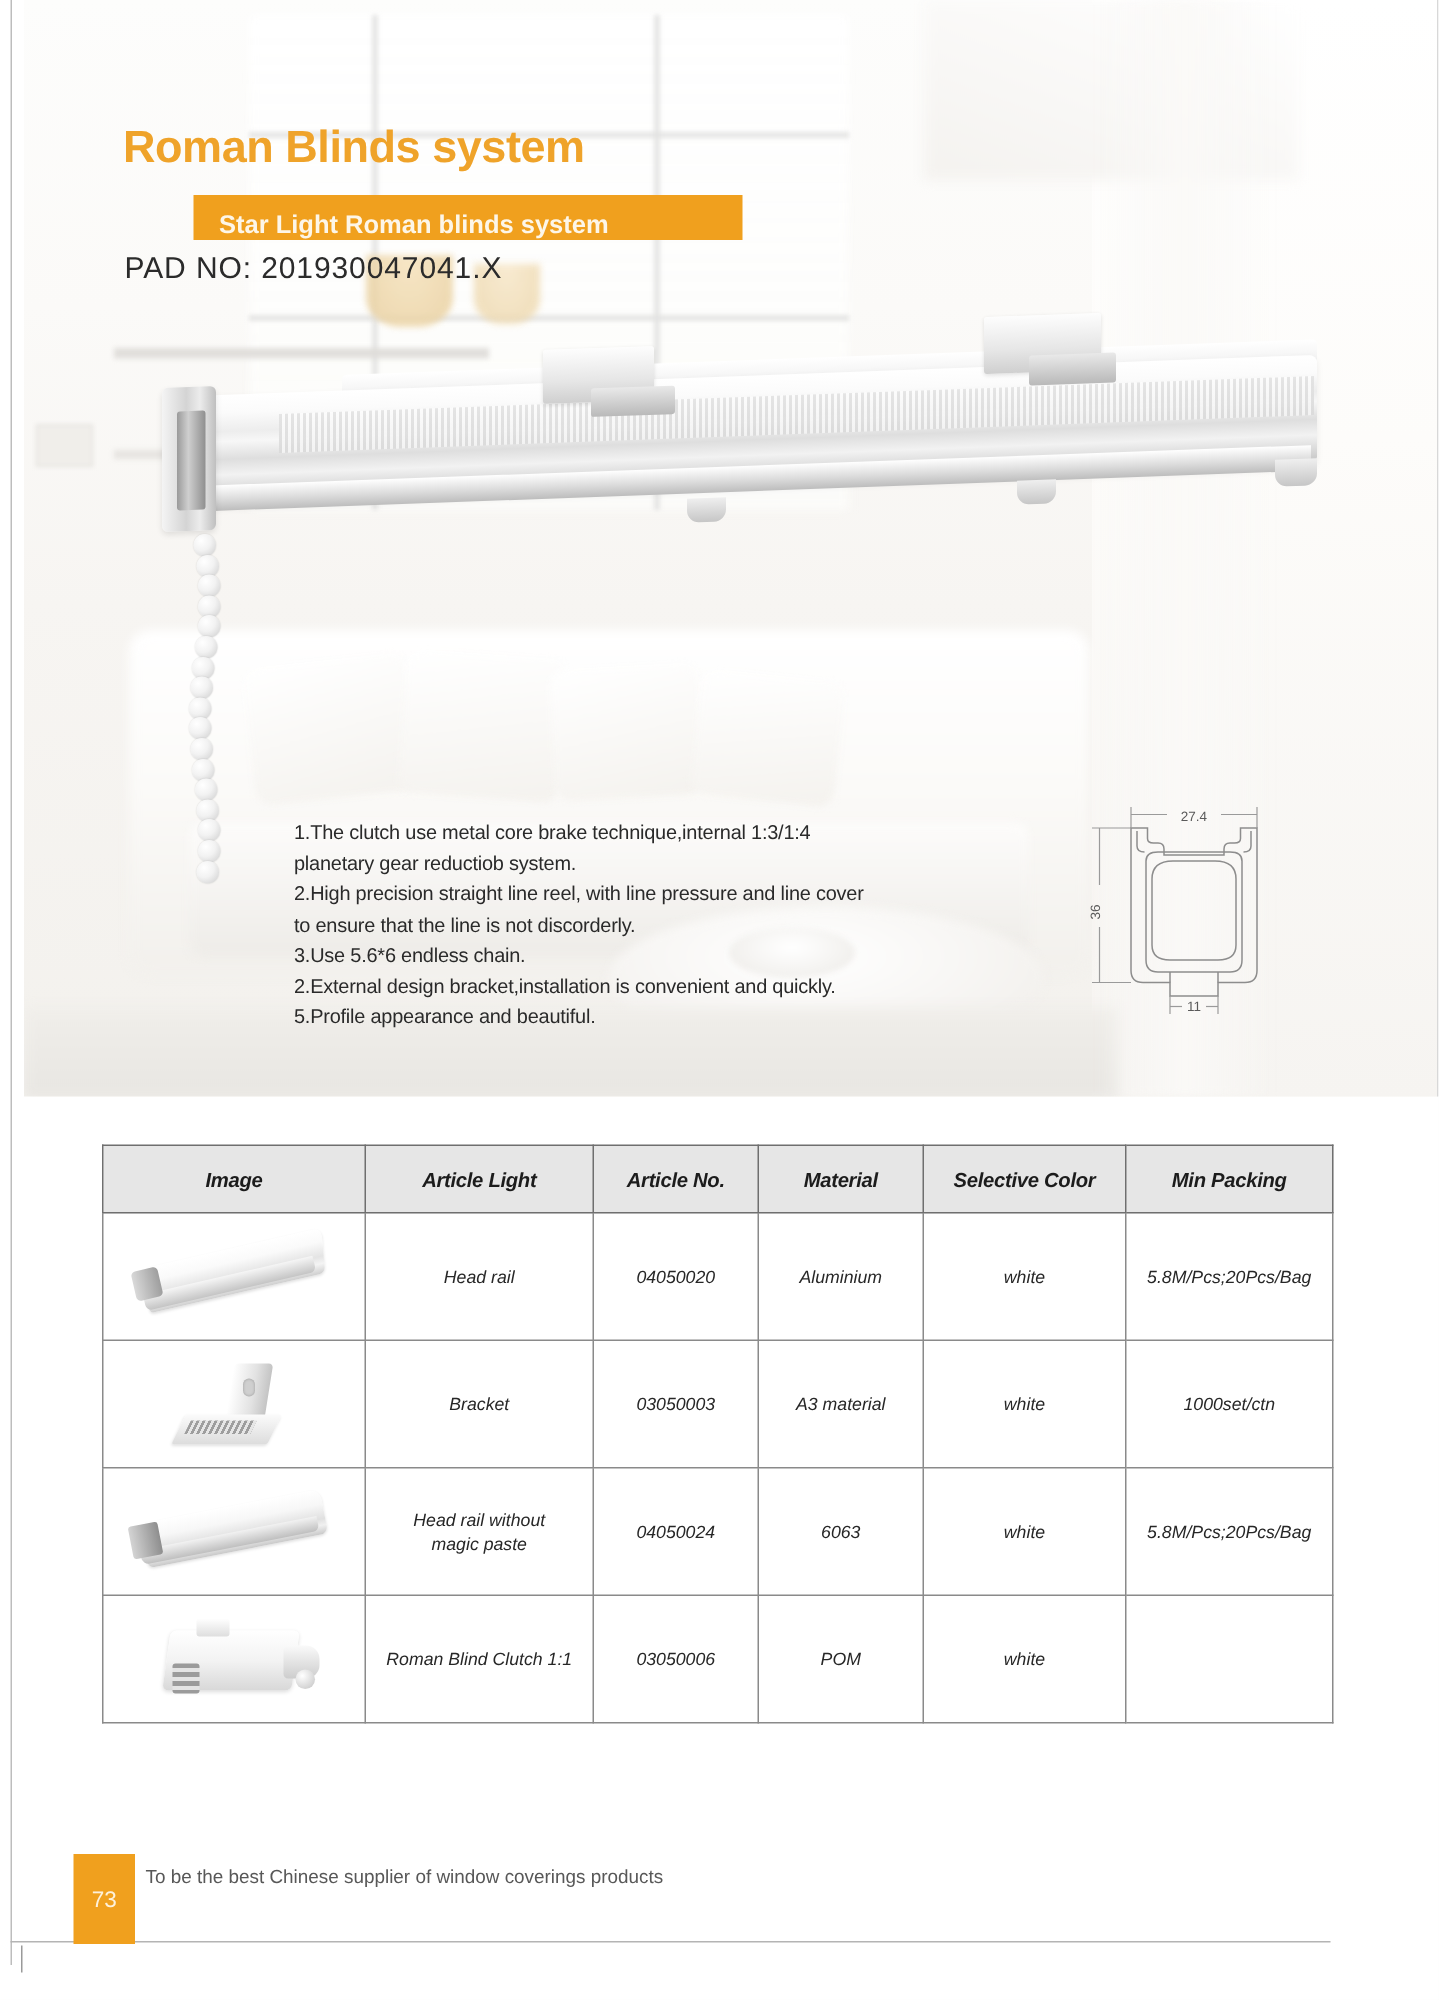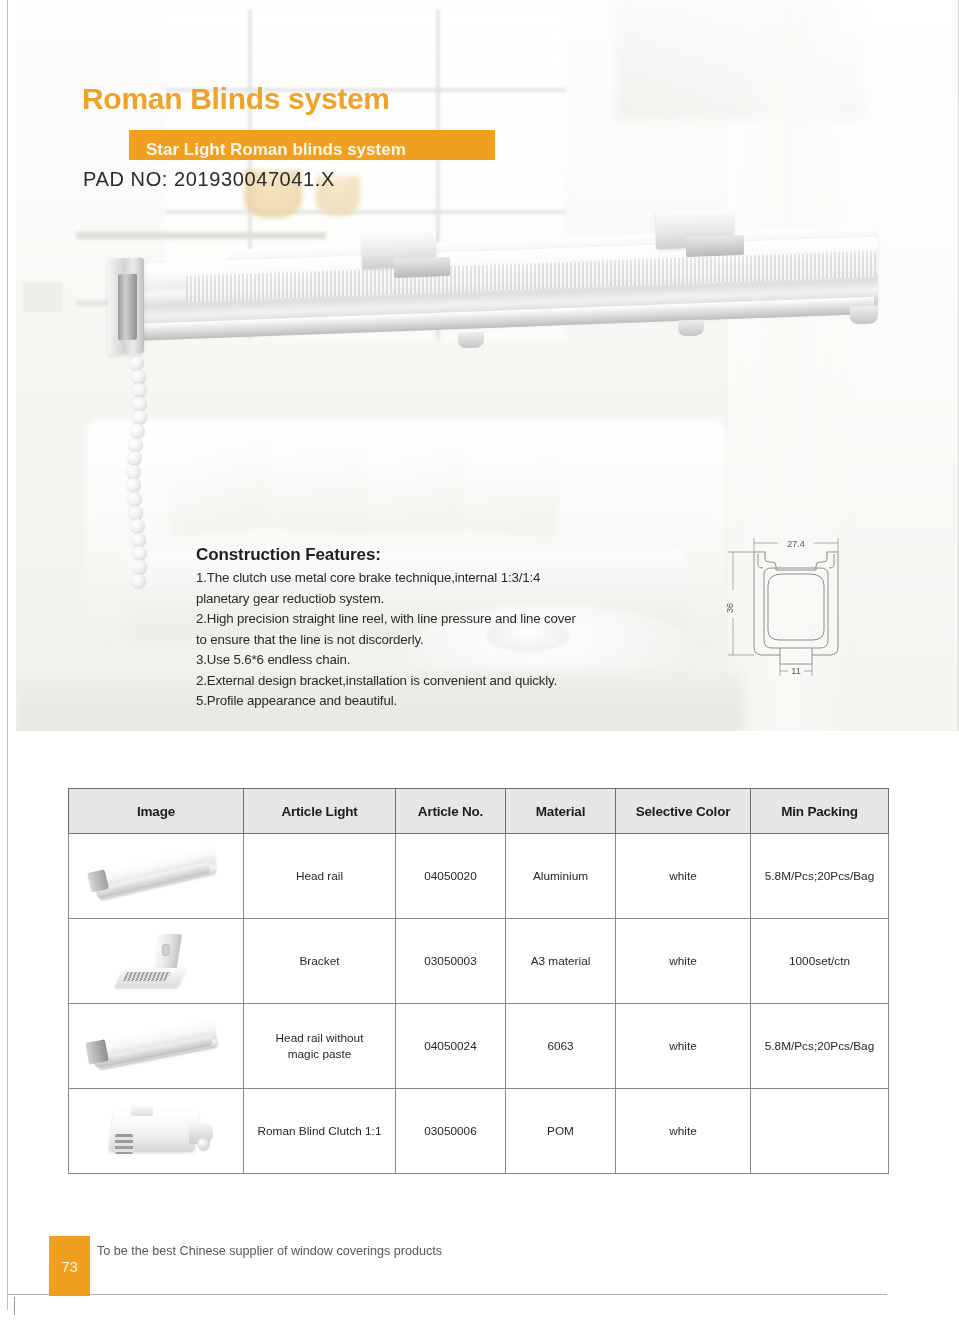--- a/index.html
+++ b/index.html
@@ -353,24 +353,25 @@
   
   .section-drawing {
     position: absolute;
     left: 686px; top: 512px;
     width: 190px; height: 170px;
   }
 
   
   .spec-table {
     position: absolute;
-    left: 68px; top: 788px;
+    left: 68px; top: 763px;
     width: 820px;
     border-collapse: collapse;
     table-layout: fixed;
+    font-style: italic;
   }
   .spec-table th {
     background: #e6e6e6;
     border: 1px solid #6f6f6f;
     font-size: 13.5px;
     font-weight: bold;
     color: #1c1c1c;
     height: 42px;
     letter-spacing: -0.2px;
   }
@@ -625,21 +626,20 @@
         <div class="bead" style="top: 217.6px; left: 6.87174px;"></div>
       </div>
 
     <div class="title">Roman Blinds system</div>
     <div class="subtitle-band">
       <span>Star Light Roman blinds system</span>
     </div>
     <div class="padno">PAD NO: 201930047041.X</div>
 
     <div class="features">
-      <h3>Construction Features:</h3>
       <p>1.The clutch use metal core brake technique,internal 1:3/1:4</p>
       <p>planetary gear reductiob system.</p>
       <p>2.High precision straight line reel, with line pressure and line cover</p>
       <p>to ensure that the line is not discorderly.</p>
       <p>3.Use 5.6*6 endless chain.</p>
       <p>2.External design bracket,installation is convenient and quickly.</p>
       <p>5.Profile appearance and beautiful.</p>
     </div>
 
     <div class="section-drawing">

